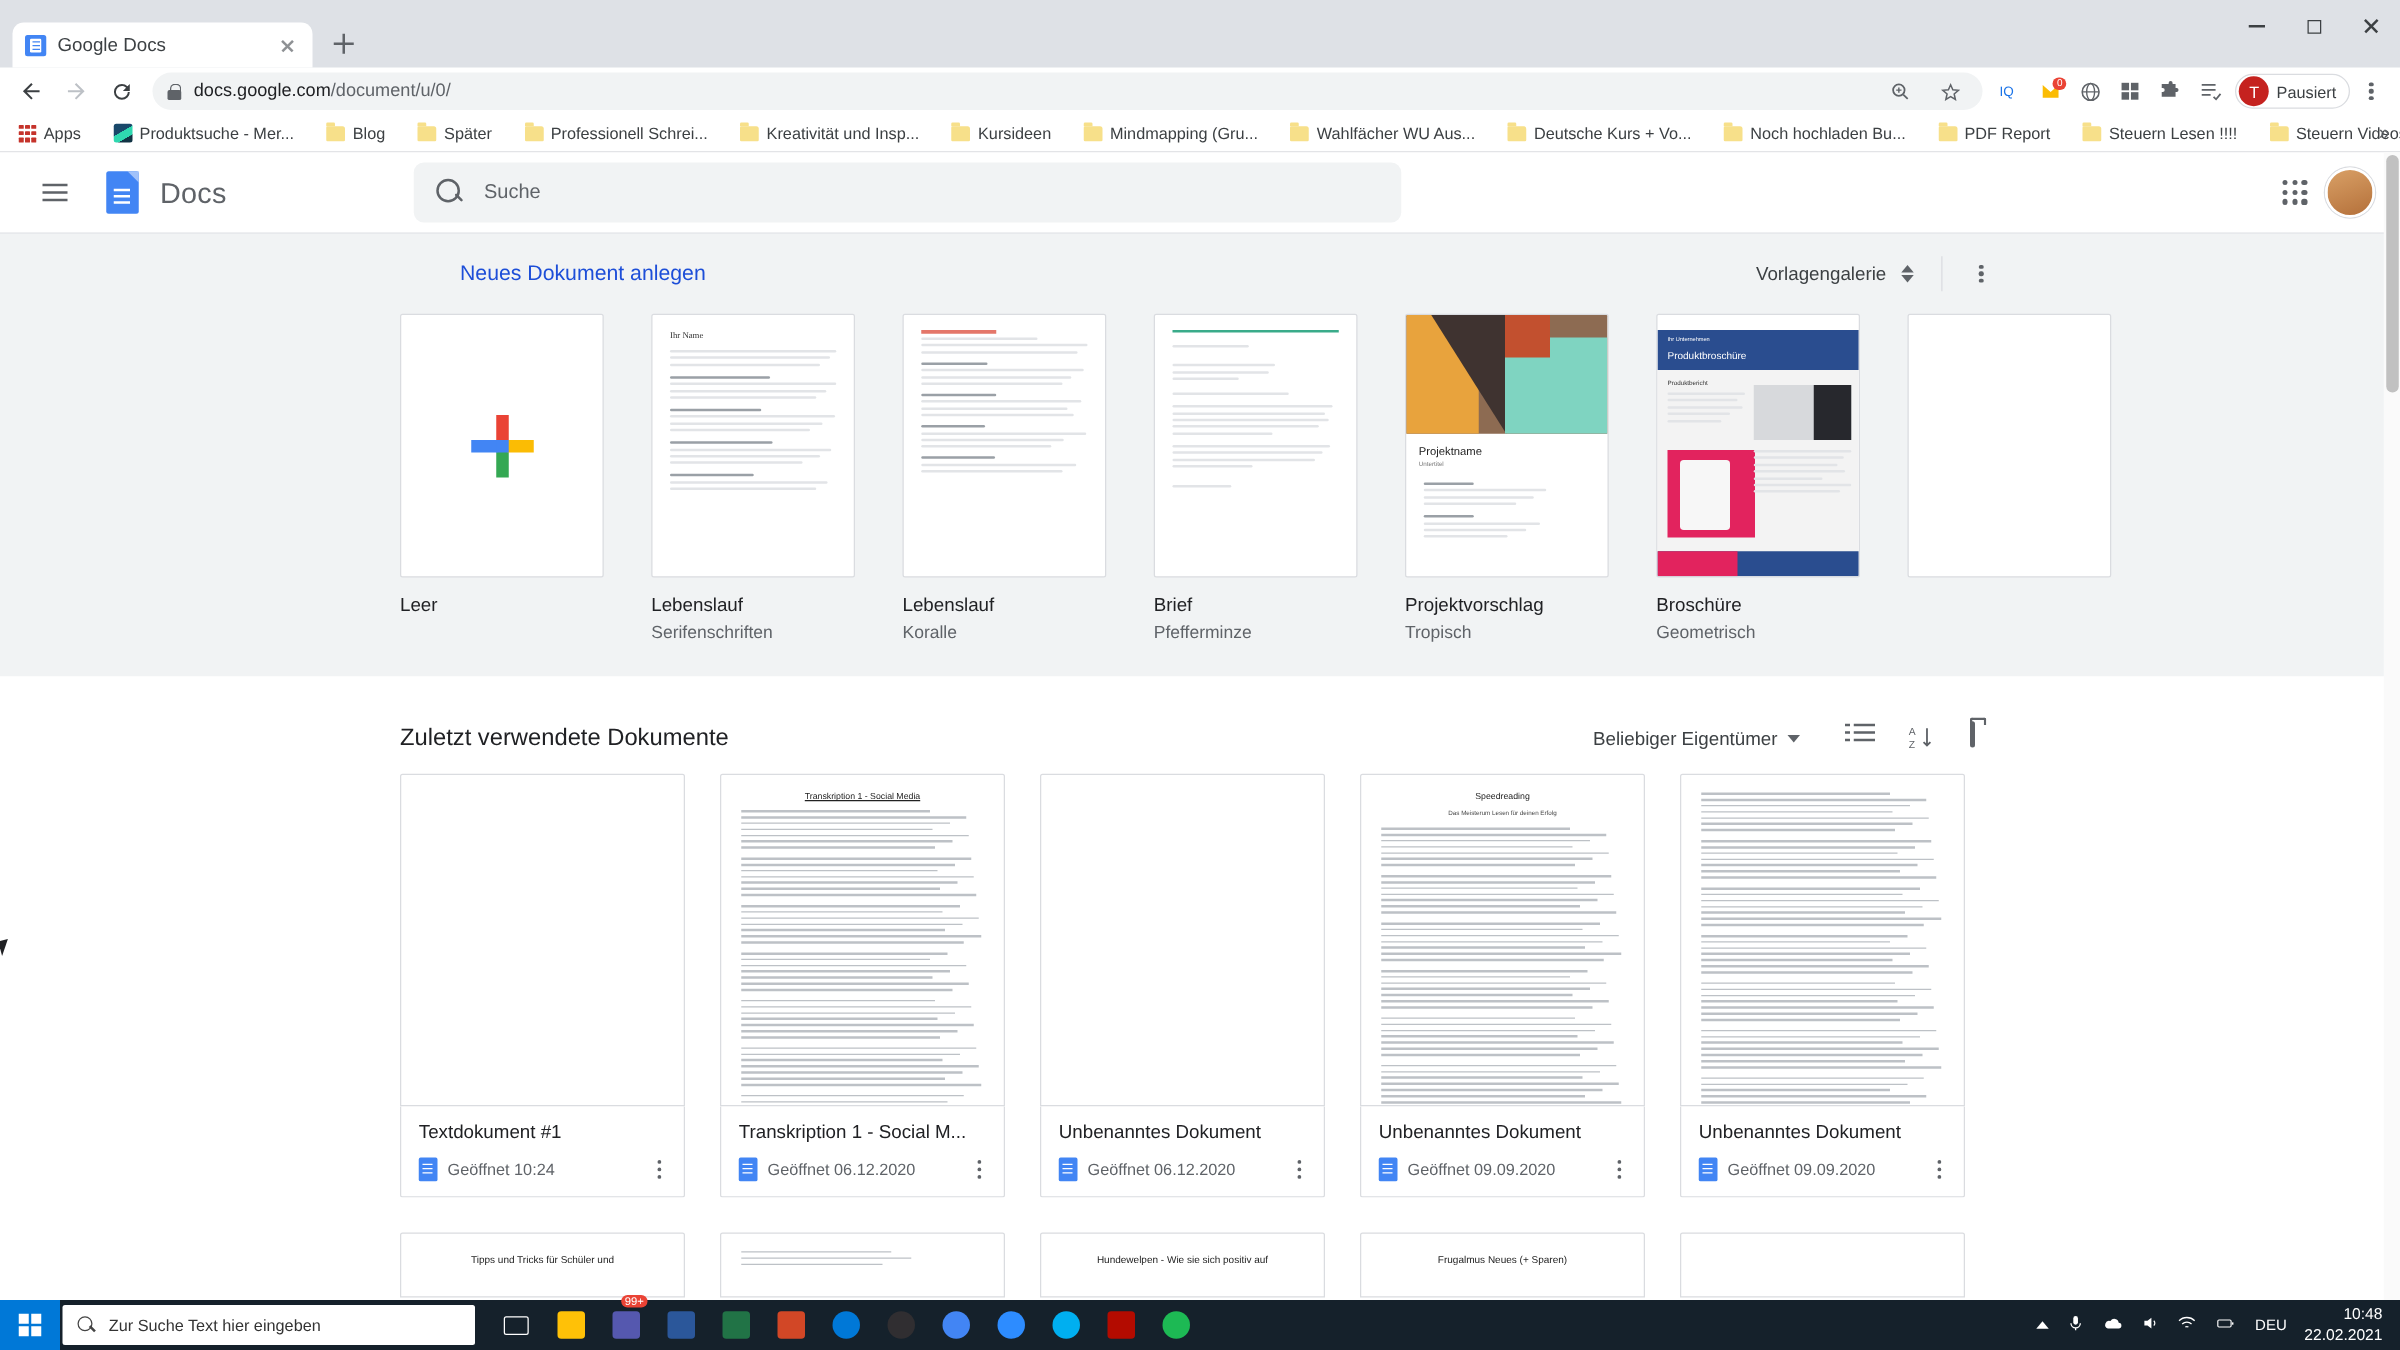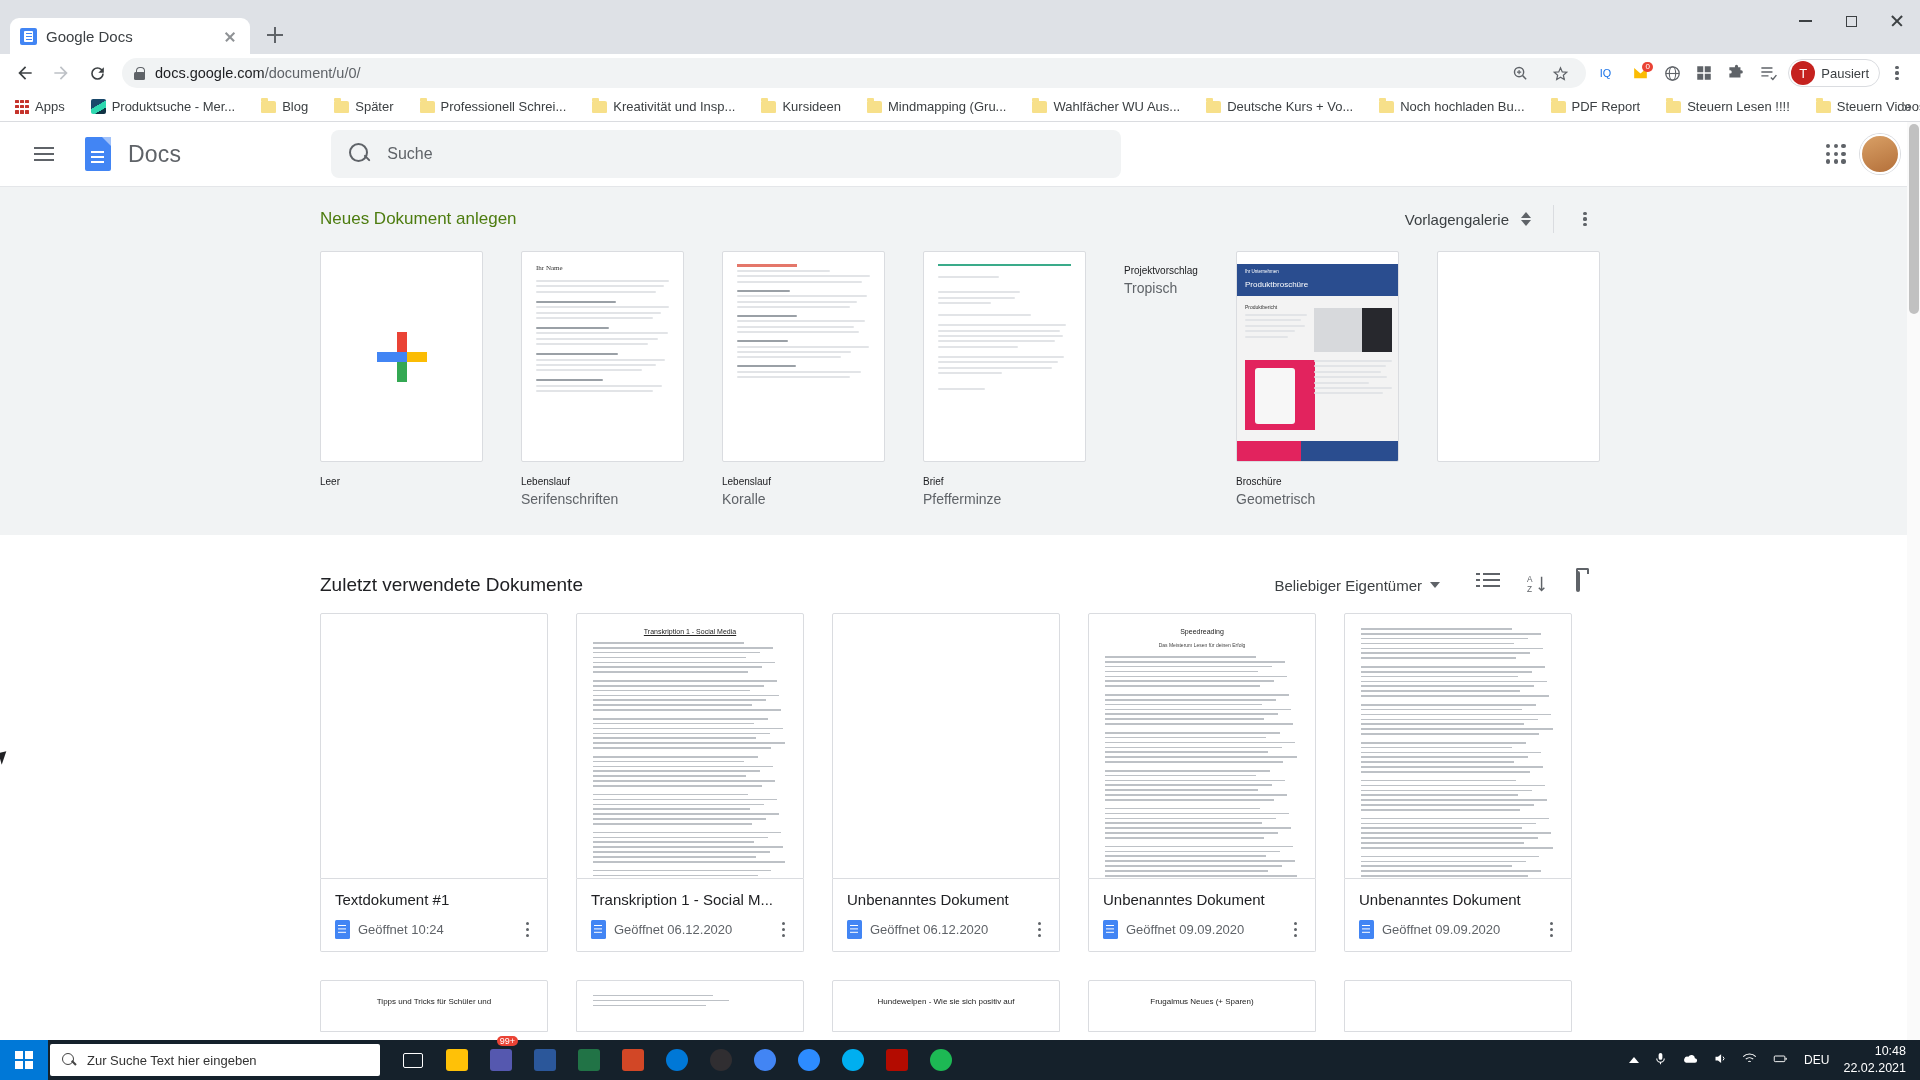--- a/index.html
+++ b/index.html
@@ -163,36 +163,36 @@
   .avatar-lg {
     width: 40px; height: 40px; border-radius: 50%;
     background: linear-gradient(160deg,#d9a066,#b4703a);
     border: 2px solid #fff; box-shadow: 0 0 0 1px #dadce0;
   }
 
   
   .templates-band { background: #f1f3f4; padding: 0 0 28px; border-top: 1px solid #e4e6e9; }
   .band-inner { width: 1280px; margin: 0 auto; }
   .band-head { display: flex; align-items: center; height: 64px; }
-  .band-title { font-size: 17px; color: #4d7c0f; }
+  .band-title { font-size: 17px; color: #1d4ed8; margin-left: 48px; }
   .band-right { margin-left: auto; display: flex; align-items: center; gap: 6px; }
   .gallery-label { font-size: 15px; color: #3c4043; }
   .spin { display: flex; flex-direction: column; gap: 2px; padding: 0 6px; }
   .caret-u, .caret-d { width: 0; height: 0; border-left: 5px solid transparent; border-right: 5px solid transparent; }
   .caret-u { border-bottom: 6px solid #5f6368; }
   .caret-d { border-top: 6px solid #5f6368; }
   .divider-v { width: 1px; height: 28px; background: #dadce0; margin: 0 10px; }
 
   .tmpl-row { display: flex; gap: 38px; }
   .tmpl { width: 163px; }
   .tmpl-thumb {
     width: 163px; height: 211px; background: #fff; border: 1px solid #dadce0; border-radius: 2px;
     overflow: hidden; position: relative;
   }
-  .tmpl-name { font-size: 10px; color: #202124; margin-top: 14px; }
+  .tmpl-name { font-size: 15px; color: #202124; margin-top: 14px; }
   .tmpl-sub { font-size: 14px; color: #5f6368; margin-top: 4px; }
 
   .plus-g { position: absolute; left: 50%; top: 50%; transform: translate(-50%,-50%); width: 50px; height: 50px; }
   .plus-g b { position: absolute; display: block; }
   .pg1 { left: 20px; top: 0; width: 10px; height: 21px; background: #ea4335; }
   .pg2 { left: 20px; top: 29px; width: 10px; height: 21px; background: #34a853; }
   .pg3 { left: 0; top: 20px; width: 21px; height: 10px; background: #4285f4; }
   .pg4 { left: 29px; top: 20px; width: 21px; height: 10px; background: #fbbc04; }
   .pgc { left: 20px; top: 20px; width: 10px; height: 10px; background: #4285f4; }
 
@@ -583,20 +583,40 @@
                   <div class="ln t" style="width:90%;"></div>
                   <div class="ln t" style="width:86%;"></div>
                   <div class="ln t" style="width:48%;"></div>
                   <div class="ln t" style="width:35%;margin-top:14px;"></div>
                 </div>
               </div>
               <div class="tmpl-name">Brief</div>
               <div class="tmpl-sub">Pfefferminze</div>
             </div>
             <div class="tmpl">
+              <div class="tmpl-thumb">
+                <div style="position:absolute;left:0;top:0;width:100%;height:95px;background:#8d6b52;overflow:hidden;">
+                  <div style="position:absolute;left:0;top:0;width:58px;height:95px;background:#e8a33d;"></div>
+                  <div style="position:absolute;left:20px;top:0;width:0;height:0;border-left:60px solid transparent;border-top:95px solid #3f3330;"></div>
+                  <div style="position:absolute;right:0;top:18px;width:82px;height:77px;background:#7fd4c1;"></div>
+                  <div style="position:absolute;right:46px;top:0;width:36px;height:34px;background:#c2502f;"></div>
+                </div>
+                <div style="position:absolute;left:10px;top:104px;font-size:9px;color:#222;">Projektname</div>
+                <div style="position:absolute;left:10px;top:117px;font-size:5px;color:#777;">Untertitel</div>
+                <div class="mini" style="top:134px;padding-top:0;">
+                  <div class="ln d" style="width:30%;"></div>
+                  <div class="ln t" style="width:74%;"></div>
+                  <div class="ln t" style="width:66%;"></div>
+                  <div class="ln t" style="width:56%;"></div>
+                  <div class="ln d" style="width:30%;margin-top:8px;"></div>
+                  <div class="ln t" style="width:70%;"></div>
+                  <div class="ln t" style="width:62%;"></div>
+                  <div class="ln t" style="width:50%;"></div>
+                </div>
+              </div>
               <div class="tmpl-name">Projektvorschlag</div>
               <div class="tmpl-sub">Tropisch</div>
             </div>
             <div class="tmpl">
               <div class="tmpl-thumb">
                 <div style="position:absolute;inset:0;background:#f3f3f3;margin-top:12px;">
                   <div style="position:absolute;left:0;top:0;width:100%;height:32px;background:#2a4d8f;"></div>
                   <div style="position:absolute;left:8px;top:5px;font-size:4.5px;color:#fff;">Ihr Unternehmen</div>
                   <div style="position:absolute;left:8px;top:16px;font-size:8px;color:#fff;">Produktbroschüre</div>
                   <div style="position:absolute;left:8px;top:40px;font-size:5px;color:#333;">Produktbericht</div>

